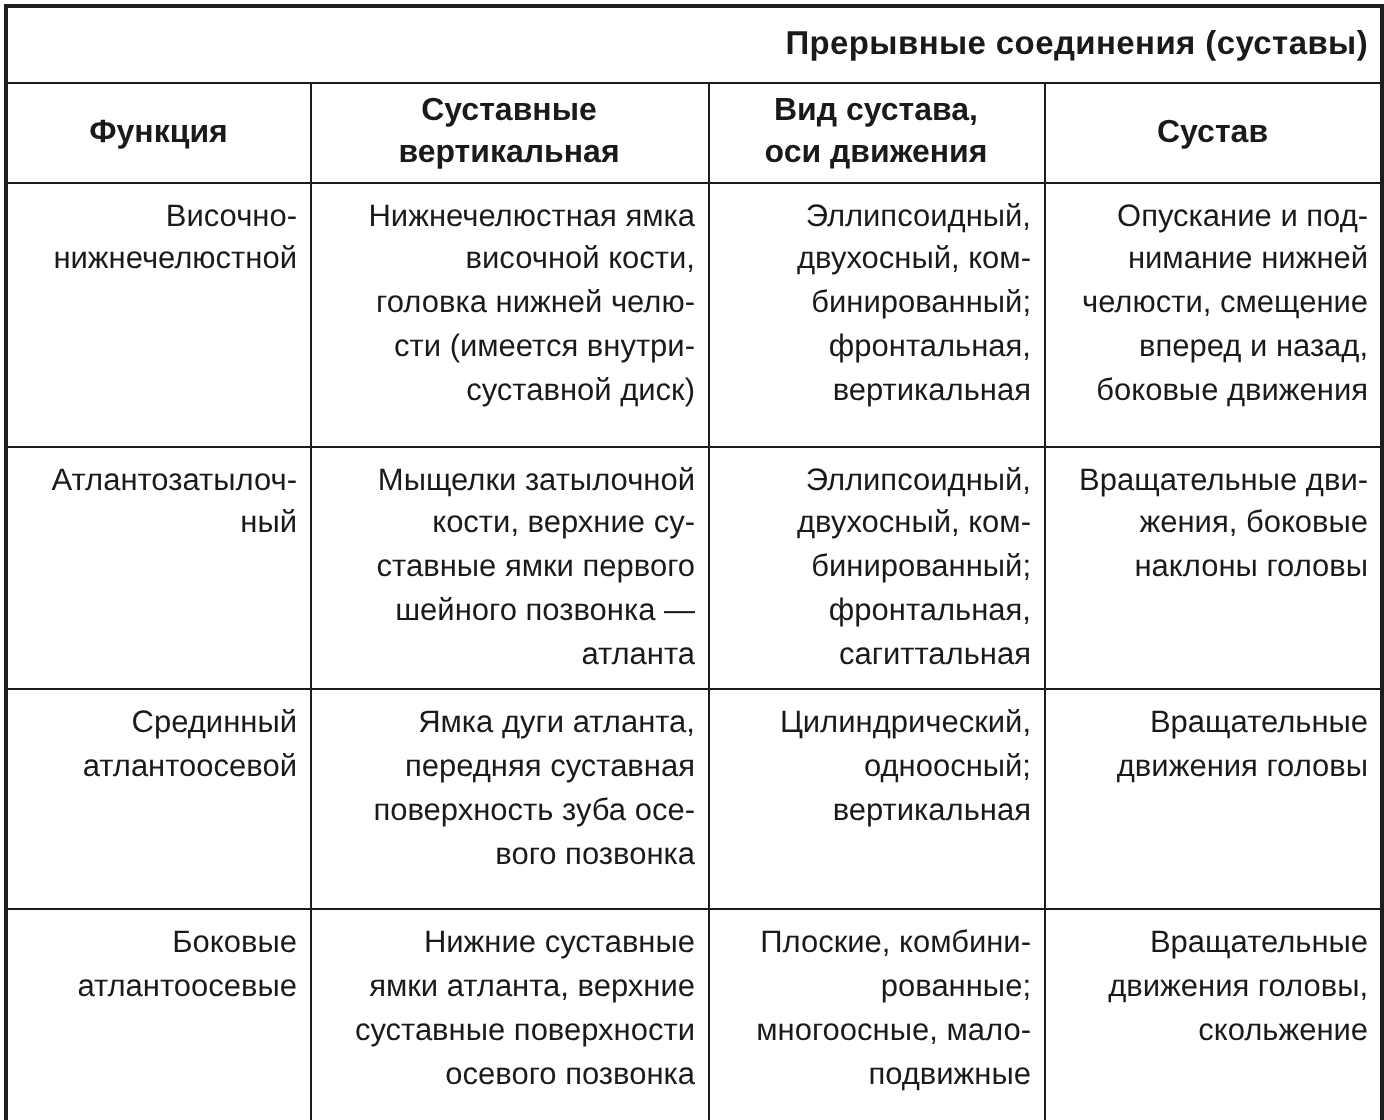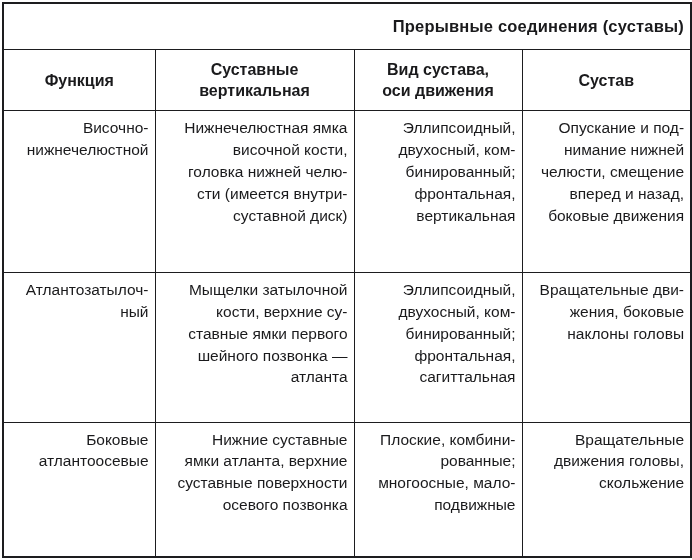--- a/index.html
+++ b/index.html
@@ -120,20 +120,33 @@
 атланта</td>
       <td class="body-cell">Эллипсоидный,
 двухосный, ком-
 бинированный;
 фронтальная,
 сагиттальная</td>
       <td class="body-cell">Вращательные дви-
 жения, боковые
 наклоны головы</td>
     </tr>
+    <tr class="r3">
+      <td class="body-cell">Срединный
+атлантоосевой</td>
+      <td class="body-cell">Ямка дуги атланта,
+передняя суставная
+поверхность зуба осе-
+вого позвонка</td>
+      <td class="body-cell">Цилиндрический,
+одноосный;
+вертикальная</td>
+      <td class="body-cell">Вращательные
+движения головы</td>
+    </tr>
     <tr class="r4">
       <td class="body-cell">Боковые
 атлантоосевые</td>
       <td class="body-cell">Нижние суставные
 ямки атланта, верхние
 суставные поверхности
 осевого позвонка</td>
       <td class="body-cell">Плоские, комбини-
 рованные;
 многоосные, мало-

